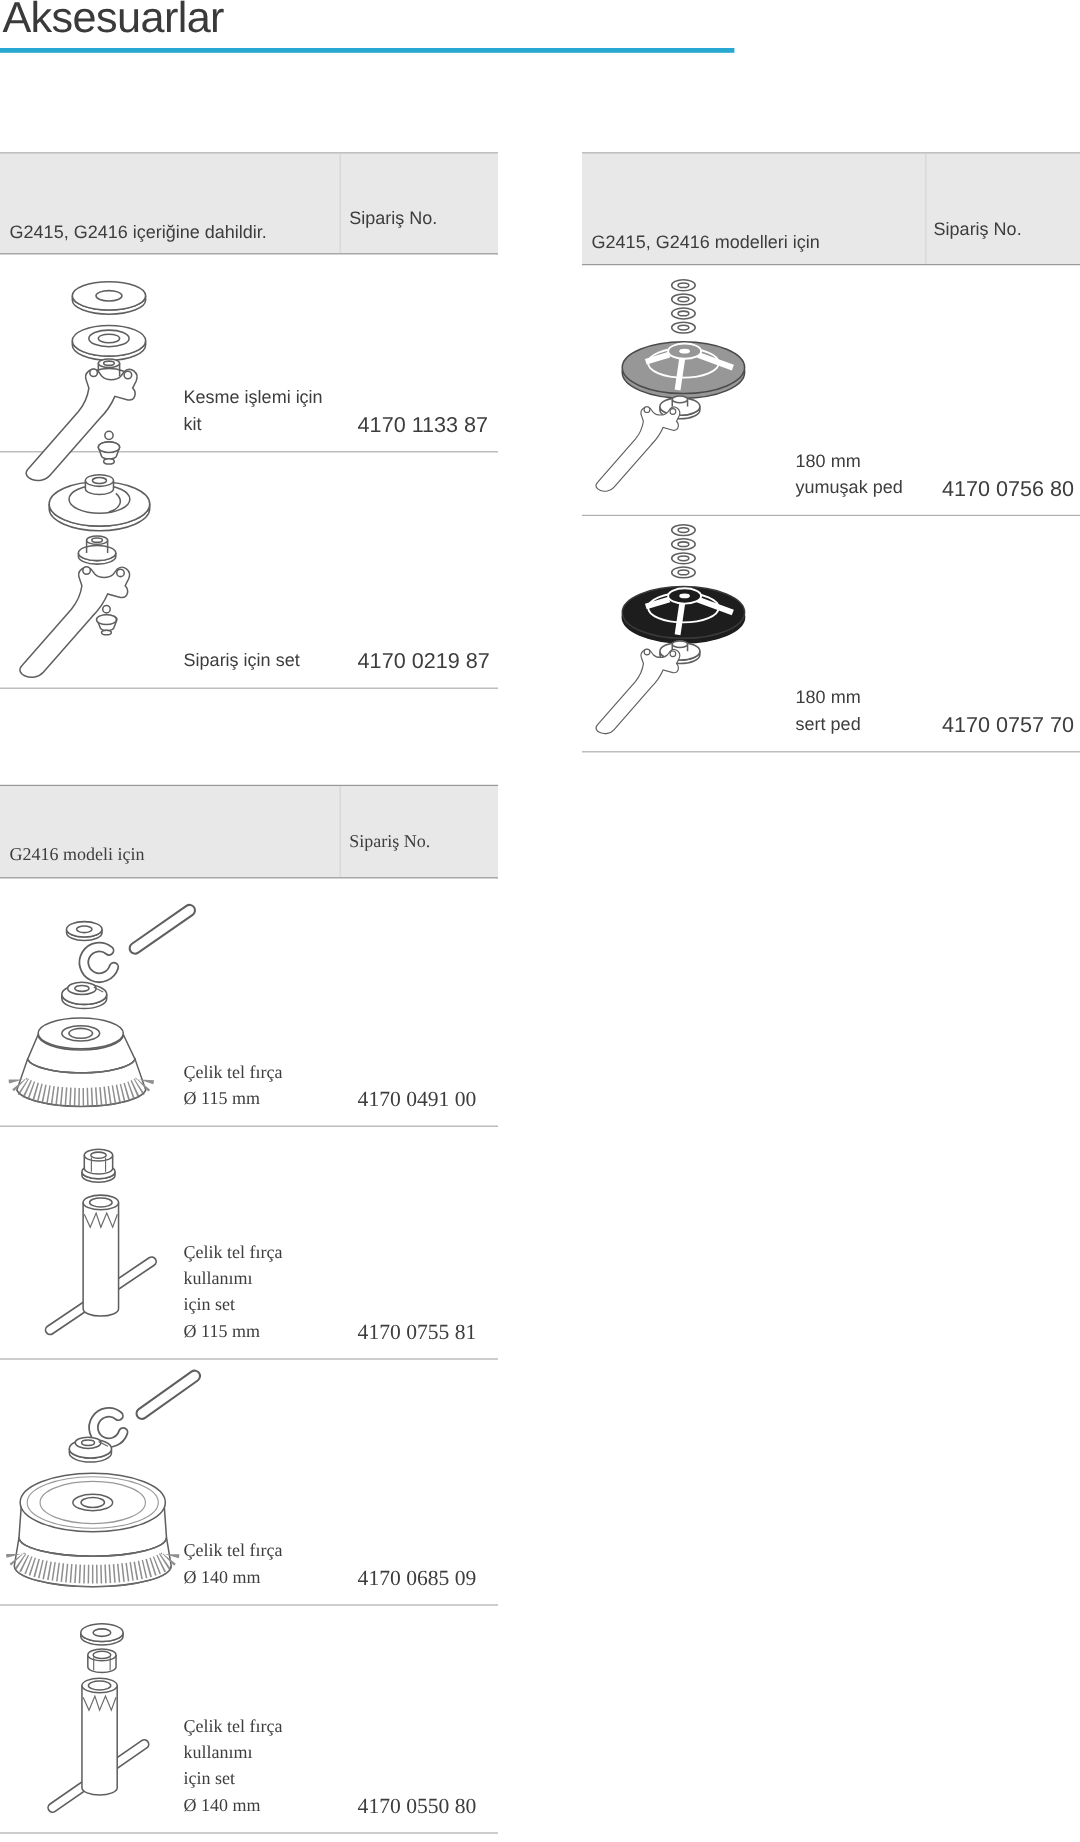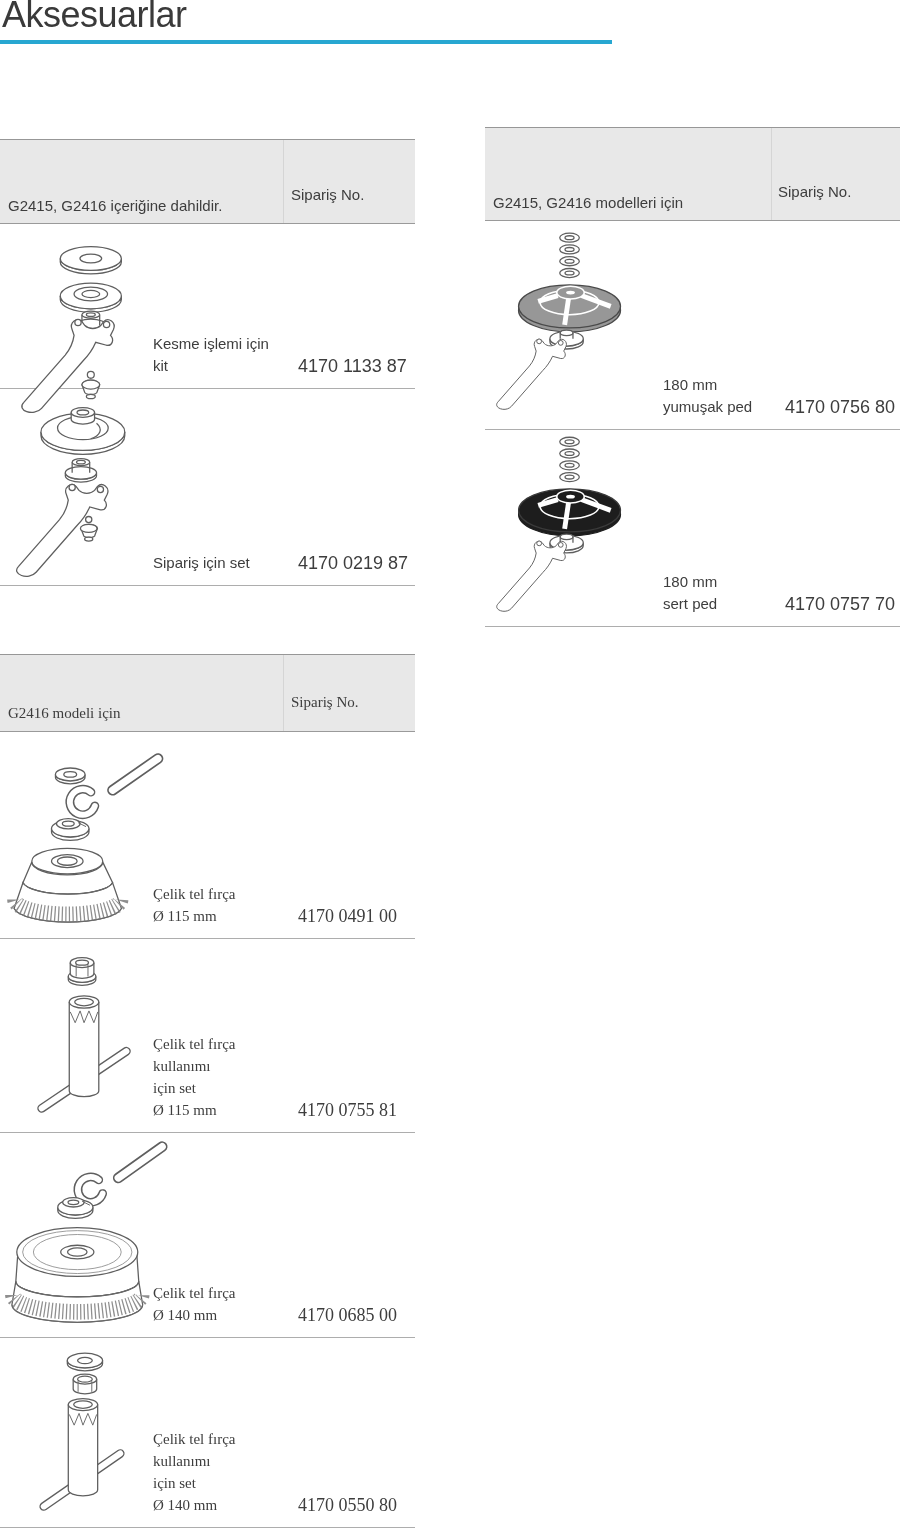--- a/index.html
+++ b/index.html
@@ -33,21 +33,21 @@
   .ln { fill:none; stroke:#5f5f5f; stroke-width:1.3px; }
   .thin { fill:none; stroke:#6a6a6a; stroke-width:1px; }
   .lite { fill:none; stroke:#9a9a9a; stroke-width:1px; }
 </style>
 </head>
 <body>
 
 <div class="page-title">Aksesuarlar</div>
 <div class="title-rule"></div>
 
-<section class="tbl" style="left:0; top:127px;margin-top:12px;">
+<section class="tbl" style="left:0; top:127px;">
   <div class="thead" style="height:84px">
     <span class="vline"></span>
     <span class="lbl">G2415, G2416 içeriğine dahildir.</span>
     <span class="ord-lbl">Sipariş No.</span>
   </div>
 
   <div class="trow" style="height:165px">
     <div class="illus" style="left:4px; top:3px;">
       <svg width="148" height="202" viewBox="0 0 150 205">
         <path class="fw" d="M57,32 a31,12 0 0 0 62,0 l0,3.5 a31,12 0 0 1 -62,0 z"></path>
@@ -283,21 +283,21 @@
         <path class="fw" d="M15,150 L11,174 A67,18 0 0 0 145,174 L141,150 A63,16 0 0 1 15,150 Z"></path>
         <path d="M12,164 A65,17 0 0 0 144,164" fill="none" stroke="#8f8f8f" stroke-width="16" stroke-dasharray="1.3,2.4"></path>
         <path class="thin" d="M11,174 A67,18 0 0 0 145,174"></path>
         <path class="thin" d="M15,150 A63,16 0 0 0 141,150"></path>
       </svg>
     </div>
     <div class="desc">
       <div>Çelik tel fırça</div>
       <div>Ø 140 mm</div>
     </div>
-    <div class="ordno">4170 0685 00</div>
+    <div class="ordno">4170 0685 09</div>
   </div>
 
   <div class="trow" style="height:190px">
     <div class="illus" style="left:8px; top:0;">
       <svg width="148" height="188" viewBox="0 0 150 192">
         <path class="fw" d="M60,23 a18,7.5 0 0 0 36,0 l0,3 a18,7.5 0 0 1 -36,0 z"></path>
         <ellipse class="fw" cx="78" cy="23" rx="18" ry="7.5"></ellipse>
         <ellipse class="ln" cx="78" cy="23" rx="7.5" ry="3.2"></ellipse>
         <path class="fw" d="M66,42 L66,52 A12,5 0 0 0 90,52 L90,42"></path>
         <ellipse class="fw" cx="78" cy="42" rx="12" ry="5"></ellipse>

